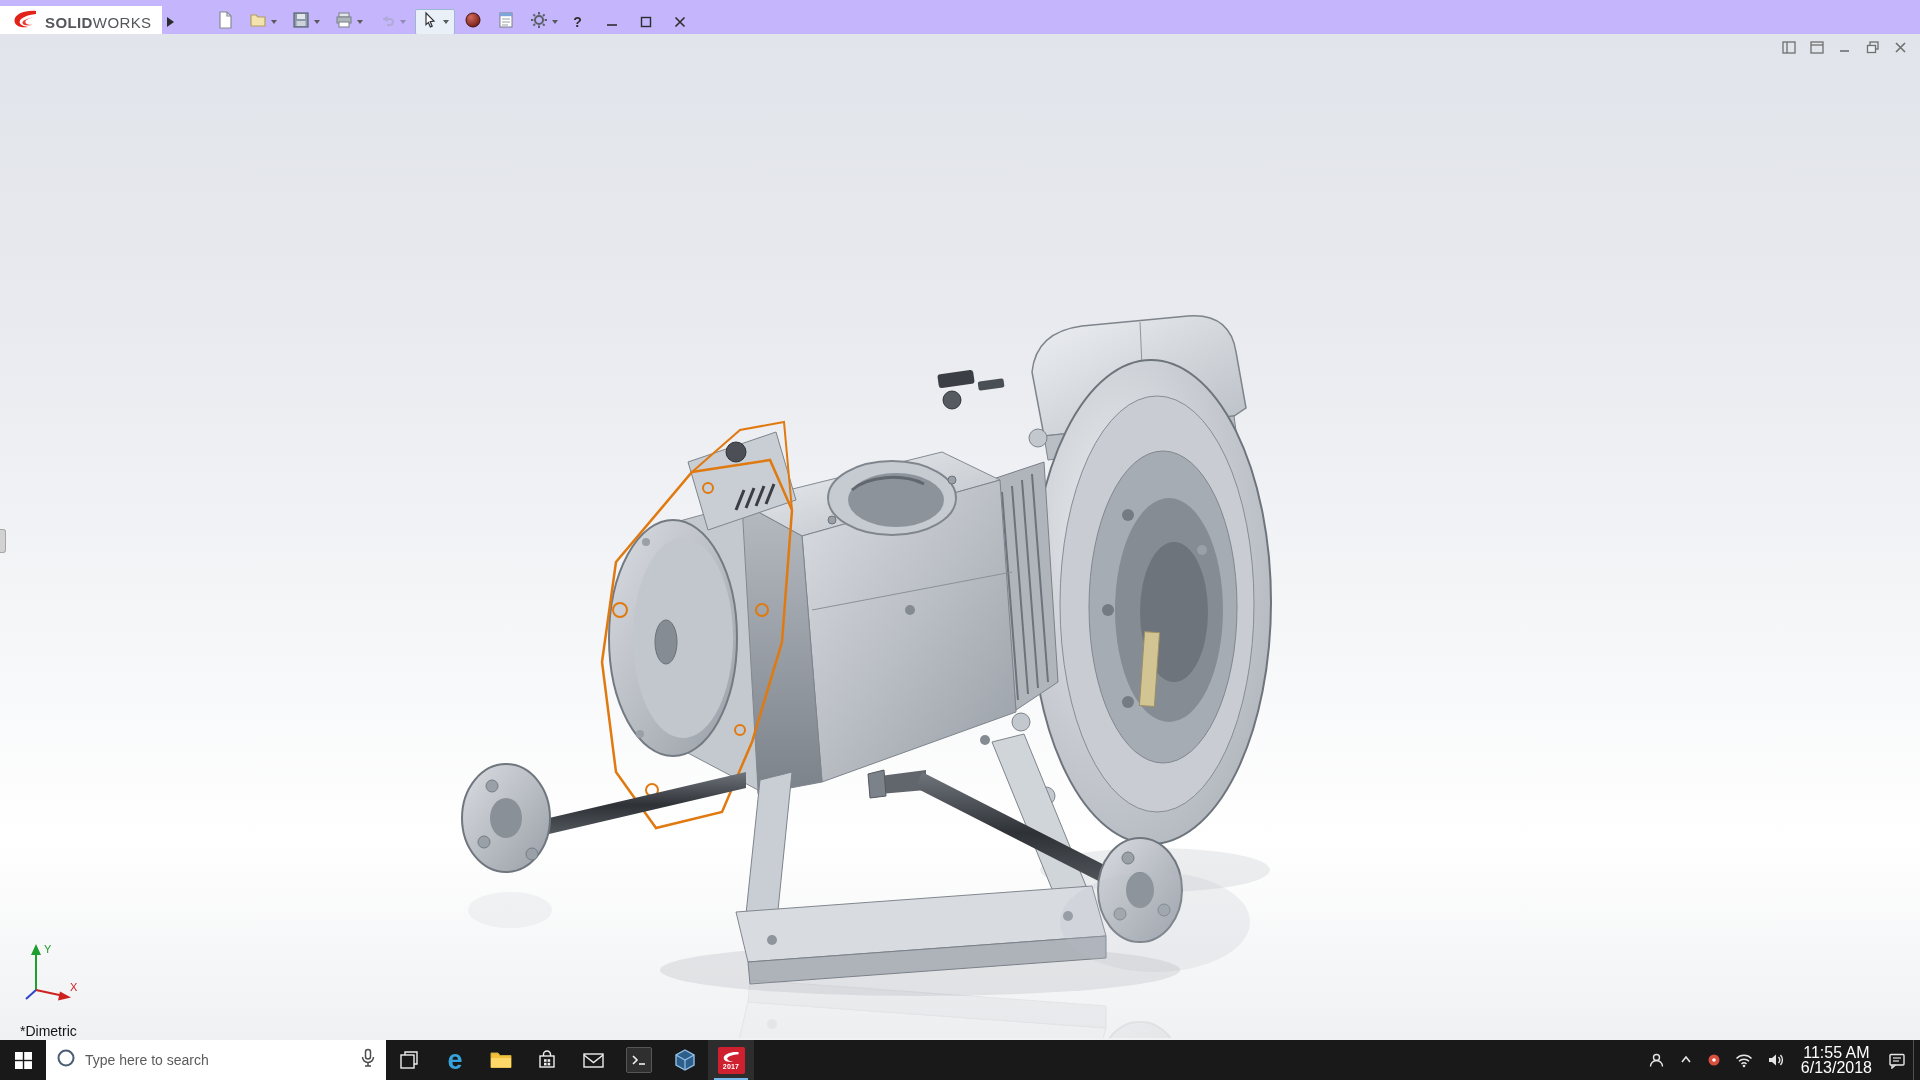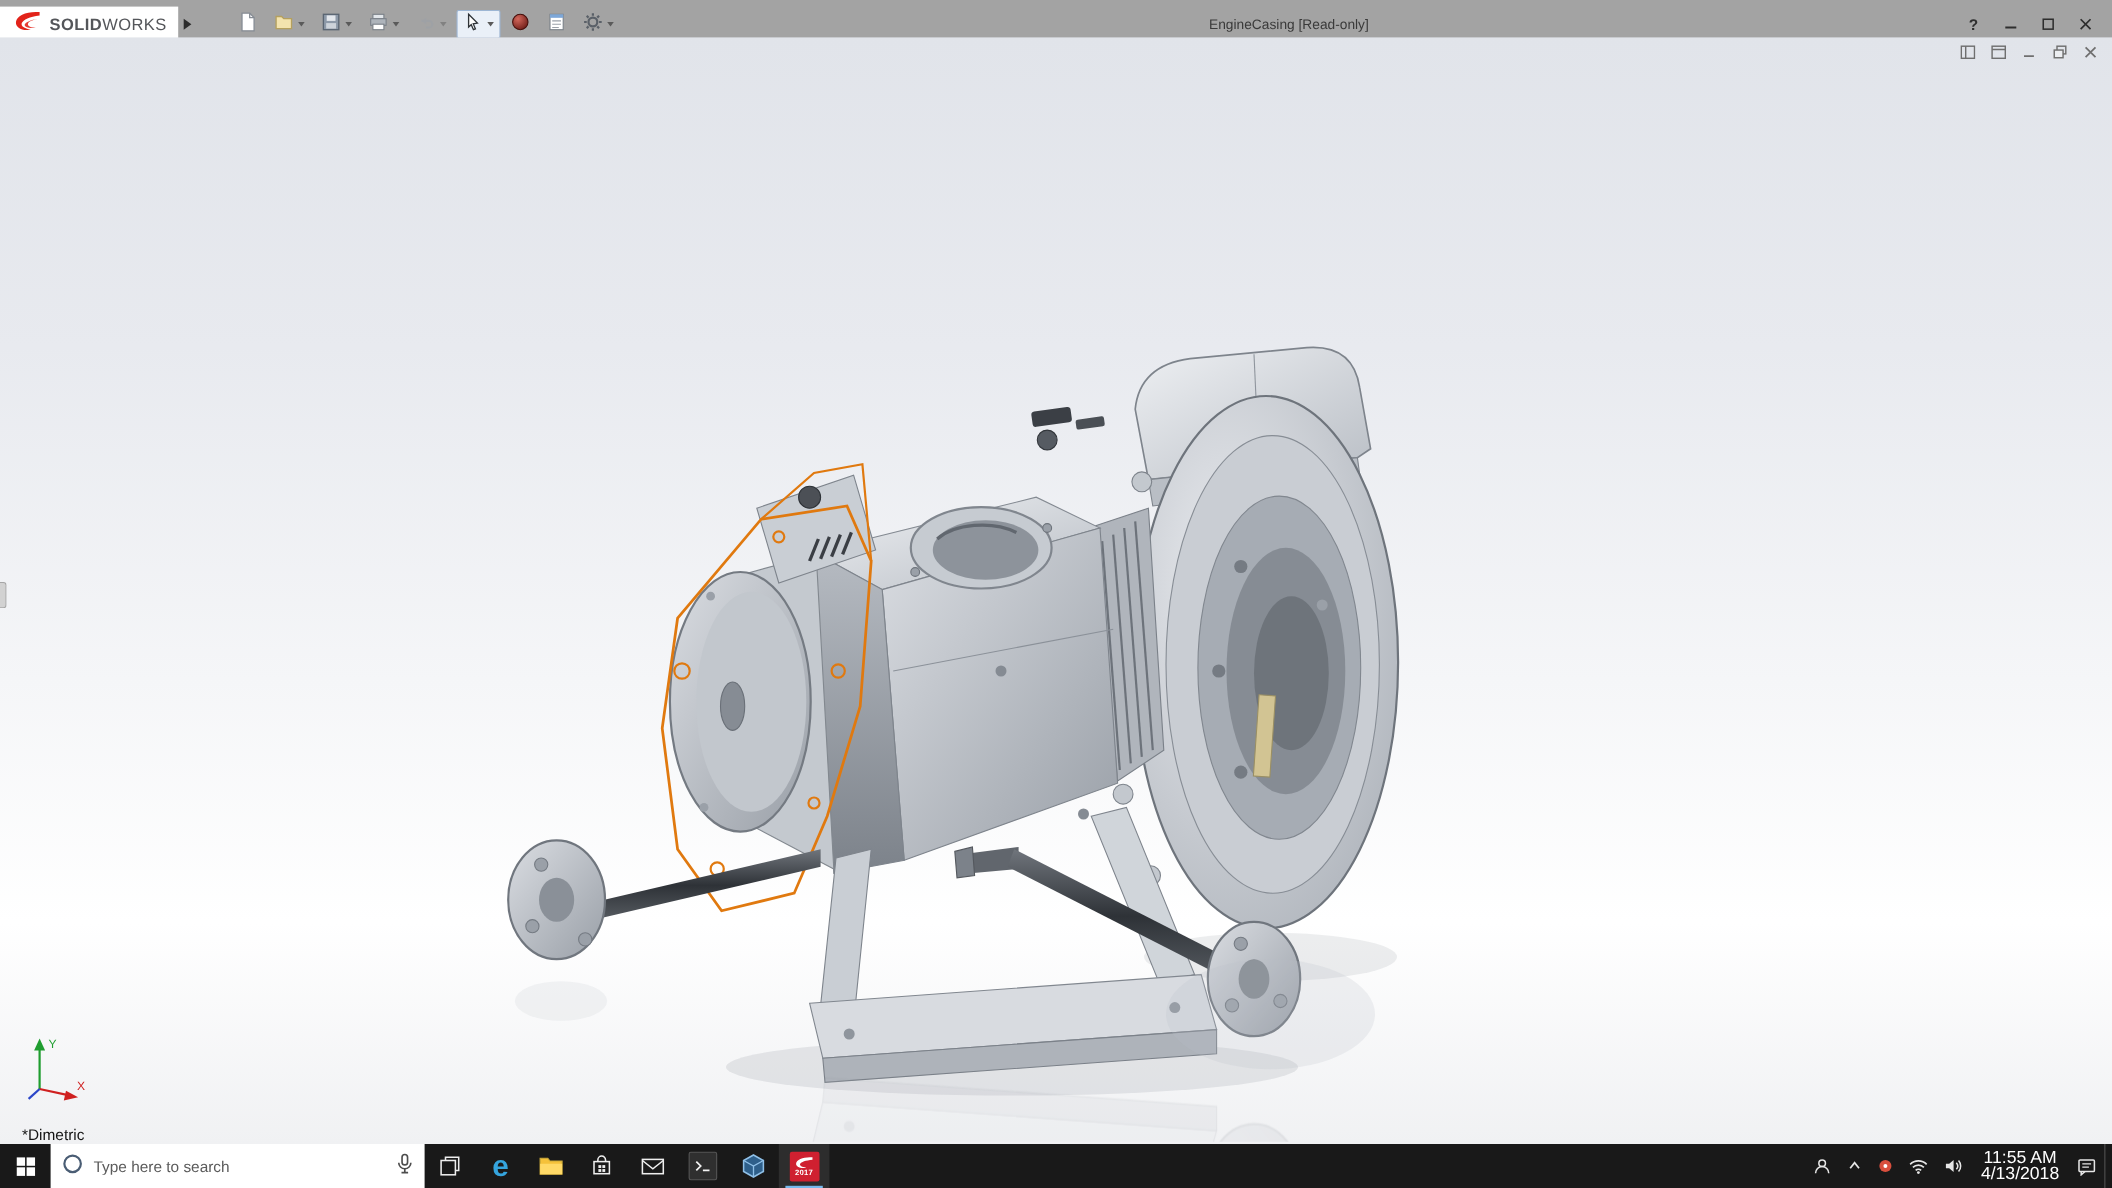--- a/index.html
+++ b/index.html
@@ -2,21 +2,21 @@
 <html><head>
 <meta charset="utf-8">
 <style>
   * { margin:0; padding:0; box-sizing:border-box; }
   html,body { width:1920px; height:1080px; overflow:hidden;
     font-family:"Liberation Sans","DejaVu Sans",sans-serif; background:#fff; }
   .screen { position:relative; width:1920px; height:1080px; }
 
   
   .titlebar { position:absolute; top:0; left:0; right:0; height:45px;
-    background:#a3a3a3; border-bottom:1px solid #d6d6d6;
+    background:#c4b5fd; border-bottom:1px solid #d6d6d6;
     display:flex; align-items:center; }
   .brand { height:32px; background:#ffffff; display:flex; align-items:center;
     padding:0 10px 0 12px; gap:7px; }
   .brand-text { font-size:15px; color:#54565a; letter-spacing:.4px; white-space:nowrap; }
   .brand-text .b { font-weight:700; }
   .flyout { width:18px; height:32px; display:flex; align-items:center; justify-content:center; }
   .flyout .tri { width:0; height:0; border-top:5px solid transparent;
     border-bottom:5px solid transparent; border-left:7px solid #2b2b2b; }
 
   .toolbar { display:flex; align-items:center; margin-left:30px; gap:3px; }
@@ -177,21 +177,20 @@
                 <line x1="13" y1="13" x2="14.6" y2="14.6"></line>
                 <line x1="13" y1="5" x2="14.6" y2="3.4"></line>
                 <line x1="3.4" y1="14.6" x2="5" y2="13"></line>
               </g>
             </svg>
         </span>
         <span class="caret"></span>
       </div>
     </div>
 
-    <div class="doc-title">EngineCasing [Read-only]</div>
 
     <div class="win-controls">
       <div class="win-btn">
           <span>?</span>
         </div>
       <div class="win-btn">
         <svg width="12" height="12" viewBox="0 0 12 12">
             <line x1="1" y1="9" x2="11" y2="9" stroke="#2e2e2e" stroke-width="1.6"></line>
           </svg>
       </div>
@@ -513,21 +512,21 @@
       </div>
       <div class="tray-btn">
         <svg width="18" height="16" viewBox="0 0 18 16">
             <polygon points="2,6 5,6 9,2.5 9,13.5 5,10 2,10" fill="#e6e6e6"></polygon>
             <path d="M11.5,5 a4.5,4.5 0 0 1 0,6" fill="none" stroke="#e6e6e6" stroke-width="1.4"></path>
             <path d="M13.5,3 a7.5,7.5 0 0 1 0,10" fill="none" stroke="#e6e6e6" stroke-width="1.4"></path>
           </svg>
       </div>
       <div class="clock">
         <span>11:55 AM</span>
-        <span>4/13/2018</span>
+        <span>6/13/2018</span>
       </div>
       <div class="tray-btn">
         <svg width="18" height="17" viewBox="0 0 18 17">
             <rect x="2" y="2.5" width="14" height="10.5" rx="1" fill="none" stroke="#e6e6e6" stroke-width="1.4"></rect>
             <path d="M4 13 L4 16 L7.5 13" fill="none" stroke="#e6e6e6" stroke-width="1.4"></path>
             <line x1="5" y1="6" x2="13" y2="6" stroke="#e6e6e6" stroke-width="1.2"></line>
             <line x1="5" y1="9" x2="11" y2="9" stroke="#e6e6e6" stroke-width="1.2"></line>
           </svg>
       </div>
       <div class="show-desktop"></div>

